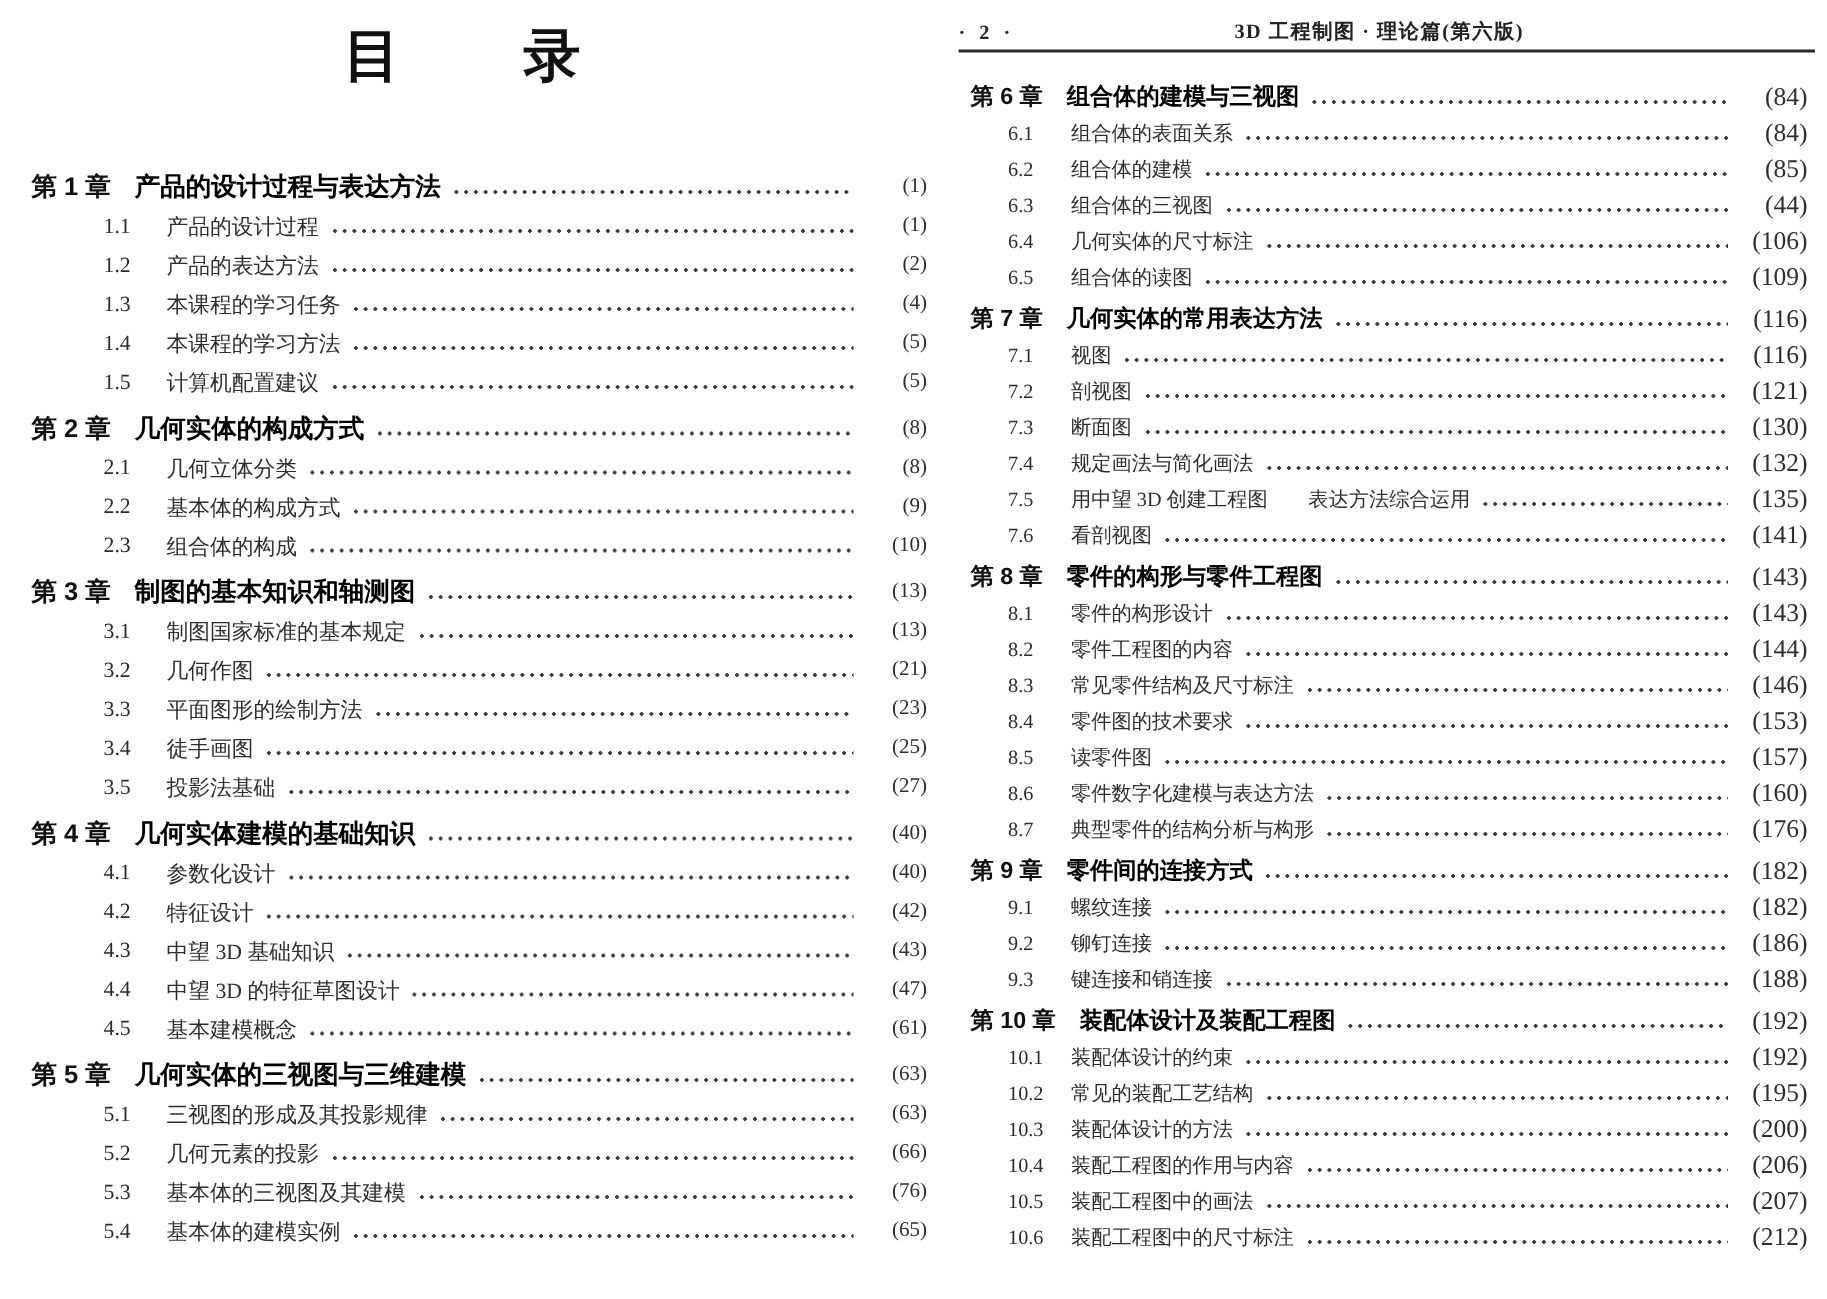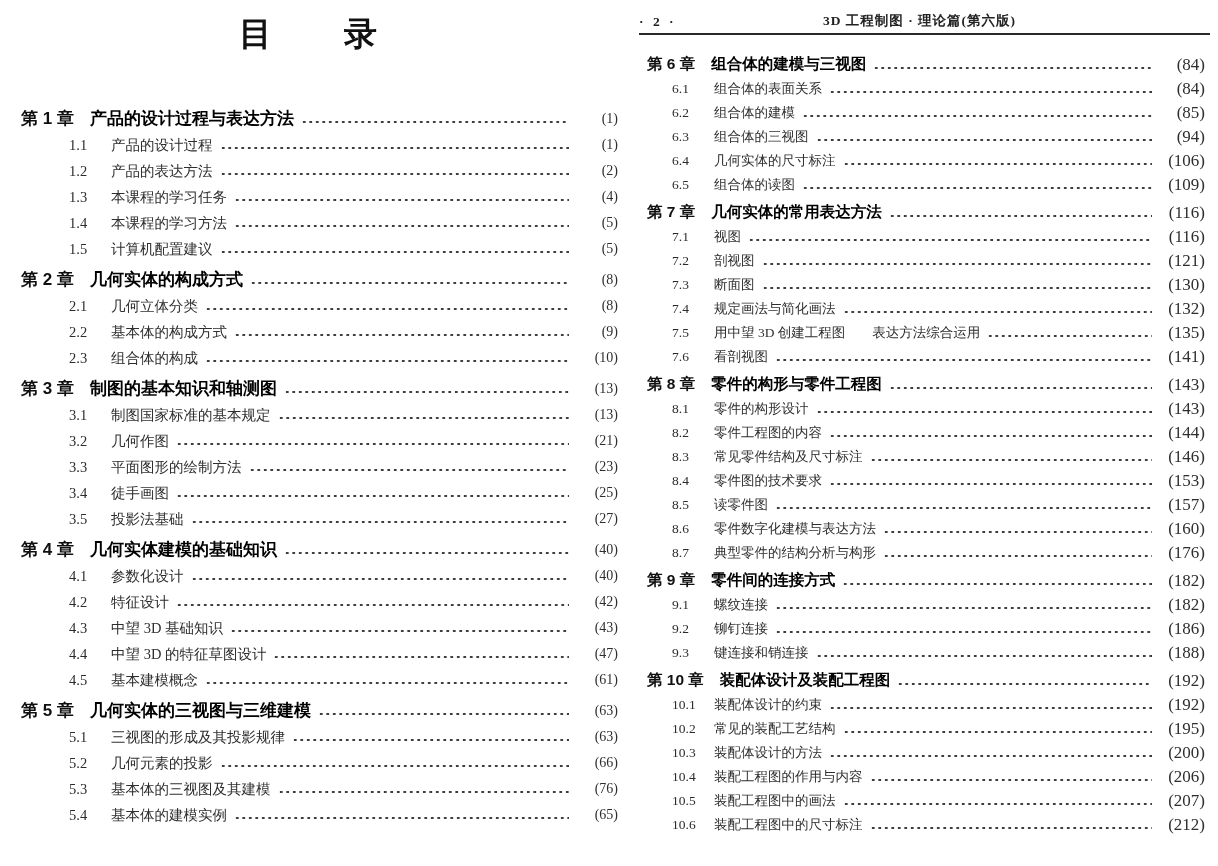--- a/index.html
+++ b/index.html
@@ -14,21 +14,21 @@
   .page{position:absolute;top:0;height:866px;}
   #left-page{left:0;width:618px;}
   #right-page{left:609px;width:609px;}
 
   
   .toc-title{
     margin-top:12px;
     text-align:center;
     font-family:"Liberation Sans","DejaVu Sans",sans-serif;
     font-weight:bold;
-    font-size:33px;
+    font-size:38px;
     letter-spacing:2px;
     color:#111;
     white-space:pre;
   }
 
   
   .page-header{
     display:flex;
     align-items:flex-end;
     height:24px;
@@ -289,21 +289,21 @@
       <div class="row section">
         <span class="num">6.2</span>
         <span class="title">组合体的建模</span>
         <span class="leader"></span>
         <span class="pagenum">(85)</span>
       </div>
       <div class="row section">
         <span class="num">6.3</span>
         <span class="title">组合体的三视图</span>
         <span class="leader"></span>
-        <span class="pagenum">(94)</span>
+        <span class="pagenum">(44)</span>
       </div>
       <div class="row section">
         <span class="num">6.4</span>
         <span class="title">几何实体的尺寸标注</span>
         <span class="leader"></span>
         <span class="pagenum">(106)</span>
       </div>
       <div class="row section">
         <span class="num">6.5</span>
         <span class="title">组合体的读图</span>

